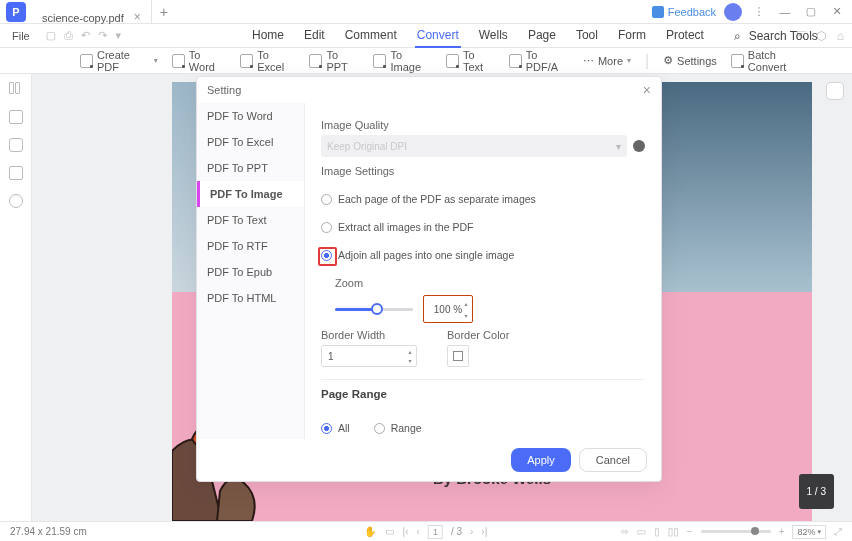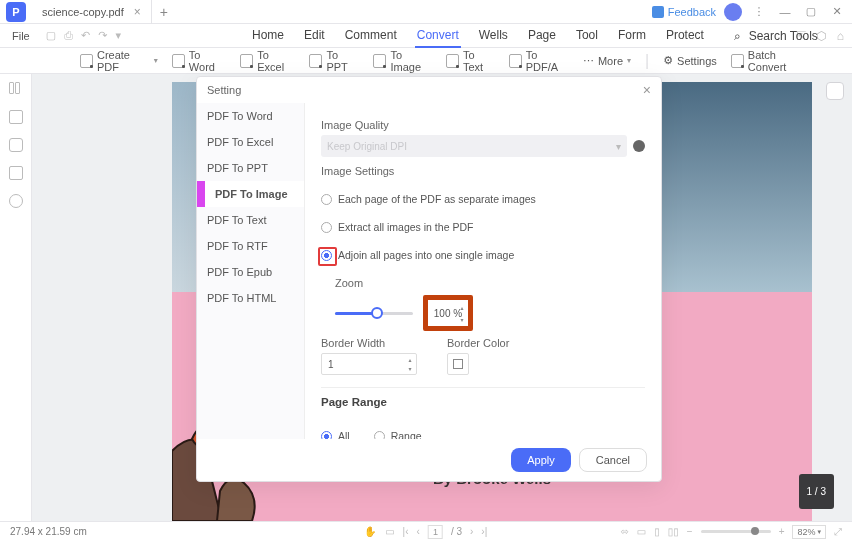--- a/index.html
+++ b/index.html
@@ -1,21 +1,21 @@
 <!DOCTYPE html>
 <html><head>
 <meta charset="utf-8">
 <style>
 * { margin: 0; padding: 0; box-sizing: border-box; font-family: "Segoe UI", Arial, sans-serif; }
 body { background: #f5f6f8; width: 852px; height: 541px; overflow: hidden; position: relative; }
 
 
 .titlebar { height: 24px; background: #fff; display: flex; align-items: center; border-bottom: 1px solid #e6e6ea; }
 .app-icon { width: 20px; height: 20px; background: #4a6cf7; border-radius: 4px; margin: 0 6px; display: flex; align-items: center; justify-content: center; color: #fff; font-size: 11px; font-weight: bold; }
-.tab { display: flex; align-items: center; border-right: 1px solid #e4e4e8; padding: 0 10px; height: 24px; font-size: 11px; color: #555; }
+.tab { display: flex; align-items: flex-end; border-right: 1px solid #e4e4e8; padding: 0 10px; height: 24px; font-size: 11px; color: #555; }
 .tab-close { margin-left: 10px; color: #999; font-size: 12px; cursor: pointer; }
 .tab-add { padding: 0 8px; color: #888; font-size: 14px; }
 .title-right { margin-left: auto; display: flex; align-items: center; gap: 8px; padding-right: 6px; }
 .feedback { font-size: 11px; color: #4a8de4; display: flex; align-items: center; gap: 4px; }
 .avatar { width: 18px; height: 18px; border-radius: 50%; background: #6a7ef0; }
 .win-btn { width: 18px; height: 18px; color: #888; display: flex; align-items: center; justify-content: center; font-size: 11px; }
 
 
 .menubar { height: 24px; background: #fff; display: flex; align-items: center; padding: 0 8px; gap: 4px; border-bottom: 1px solid #e6e6ea; position: relative; }
 .file-btn { font-size: 11px; color: #555; padding: 0 4px; }
@@ -54,37 +54,37 @@
 .page-pill { position: absolute; right: 18px; bottom: 12px; background: #3a3a3c; color: #fff; font-size: 10px; padding: 12px 8px; border-radius: 3px; }
 .right-pill { position: absolute; right: 8px; top: 8px; width: 18px; height: 18px; background: #fff; border: 1px solid #d4d4d8; border-radius: 4px; }
 
 
 .dialog { position: absolute; left: 196px; top: 76px; width: 466px; height: 406px; background: #fff; border: 1px solid #e0e0e4; border-radius: 4px; box-shadow: 0 6px 24px rgba(0,0,0,0.08); display: flex; flex-direction: column; }
 .dlg-title { height: 26px; display: flex; align-items: center; padding: 0 10px; font-size: 11px; color: #666; }
 .dlg-close { margin-left: auto; color: #999; font-size: 14px; cursor: pointer; }
 .dlg-body { flex: 1; display: flex; overflow: hidden; }
 .dlg-nav { width: 108px; background: #fafafc; border-right: 1px solid #eee; display: flex; flex-direction: column; }
 .dlg-nav div { font-size: 11px; color: #555; padding: 7px 10px; cursor: pointer; }
-.dlg-nav div.sel { background: #fff; font-weight: 600; border-left: 8px solid #d946ef; }
+.dlg-nav div.sel { background: #fff; font-weight: 600; border-left: 3px solid #d946ef; }
 .dlg-content { flex: 1; padding: 10px 16px; font-size: 11px; color: #555; overflow: auto; }
 .sec-lbl { font-size: 11px; color: #666; margin: 6px 0 4px; }
 .quality-box { display: flex; align-items: center; gap: 6px; margin-bottom: 8px; }
 .quality-sel { flex: 1; height: 22px; background: #f0f0f3; border-radius: 3px; color: #c8c8cc; padding: 0 6px; display: flex; align-items: center; font-size: 10px; position: relative; }
 .quality-sel::after { content: "▾"; position: absolute; right: 6px; color: #bbb; }
 .info-dot { width: 12px; height: 12px; border-radius: 50%; background: #666; color: #666; }
 .opt-row { display: flex; align-items: center; gap: 6px; margin: 16px 0; font-size: 10.5px; }
 .radio { width: 11px; height: 11px; border: 1.2px solid #aaa; border-radius: 50%; flex-shrink: 0; }
 .radio.on { border-color: #4a6cf7; background: radial-gradient(#4a6cf7 40%, #fff 44%); }
 .highlight { position: relative; }
 .highlight::before { content: ""; position: absolute; left: -3px; top: -2px; width: 15px; height: 15px; border: 2px solid #e23b3b; border-radius: 2px; }
 .zoom-row { display: flex; align-items: center; gap: 10px; margin: 6px 0 6px 14px; }
 .slider-track { width: 78px; height: 3px; background: #d8d8dc; border-radius: 2px; position: relative; }
 .slider-track::before { content: ""; position: absolute; left: 0; width: 42px; height: 3px; background: #4a6cf7; border-radius: 2px; }
 .slider-knob { width: 12px; height: 12px; border: 2px solid #4a6cf7; background: #fff; border-radius: 50%; position: absolute; left: 36px; top: -5px; }
-.zoom-val { width: 50px; height: 36px; border: 5px solid #c2410c; border-radius: 2px; display: flex; align-items: center; justify-content: center; font-size: 10px; position: relative; }
+.zoom-val { width: 50px; height: 28px; border: 1px solid #c2410c; border-radius: 2px; display: flex; align-items: center; justify-content: center; font-size: 10px; position: relative; }
 .stepper { position: absolute; right: 1px; top: 1px; bottom: 1px; width: 10px; display: flex; flex-direction: column; }
 .stepper span { flex: 1; font-size: 6px; color: #888; display: flex; align-items: center; justify-content: center; }
 .border-row { display: flex; gap: 30px; margin-top: 4px; }
 .border-col .lbl { font-size: 11px; color: #666; margin-bottom: 4px; }
 .bw-input { width: 96px; height: 22px; border: 1px solid #ddd; border-radius: 2px; padding: 0 6px; display: flex; align-items: center; font-size: 10px; position: relative; }
 .bc-box { width: 22px; height: 22px; border: 1px solid #ddd; border-radius: 2px; display: flex; align-items: center; justify-content: center; }
 .bc-box span { width: 10px; height: 10px; border: 1px solid #888; }
 .divider { border-top: 1px solid #eee; margin: 12px 0 8px; }
 .pr-sec { font-size: 11.5px; color: #444; font-weight: 600; margin-bottom: 6px; }
 .pr-row { display: flex; gap: 24px; align-items: center; }

